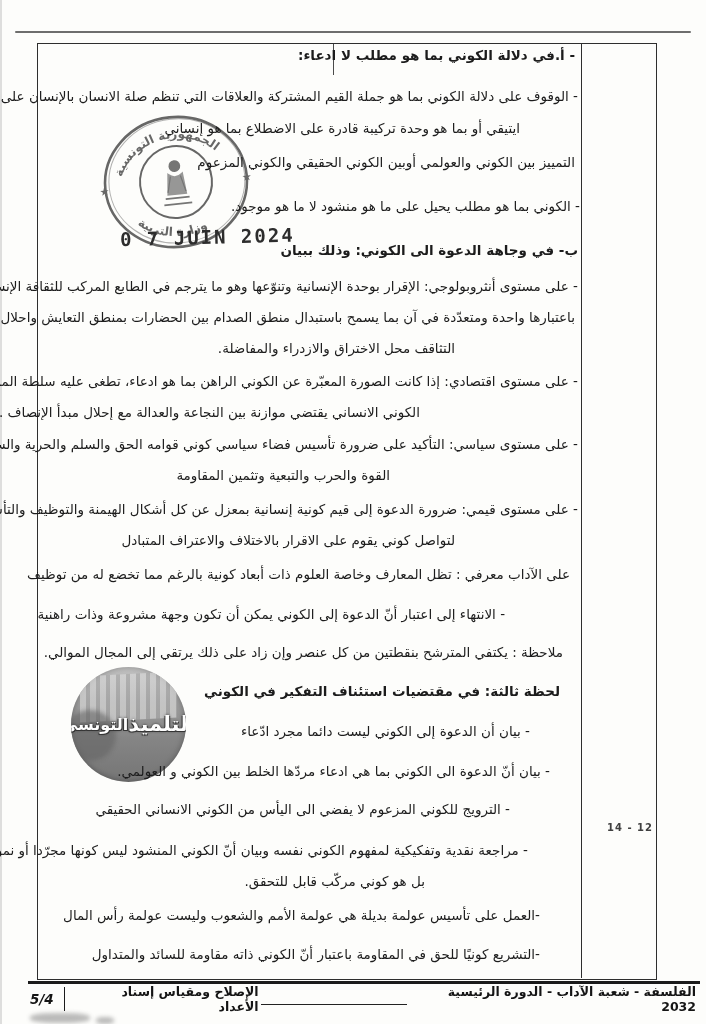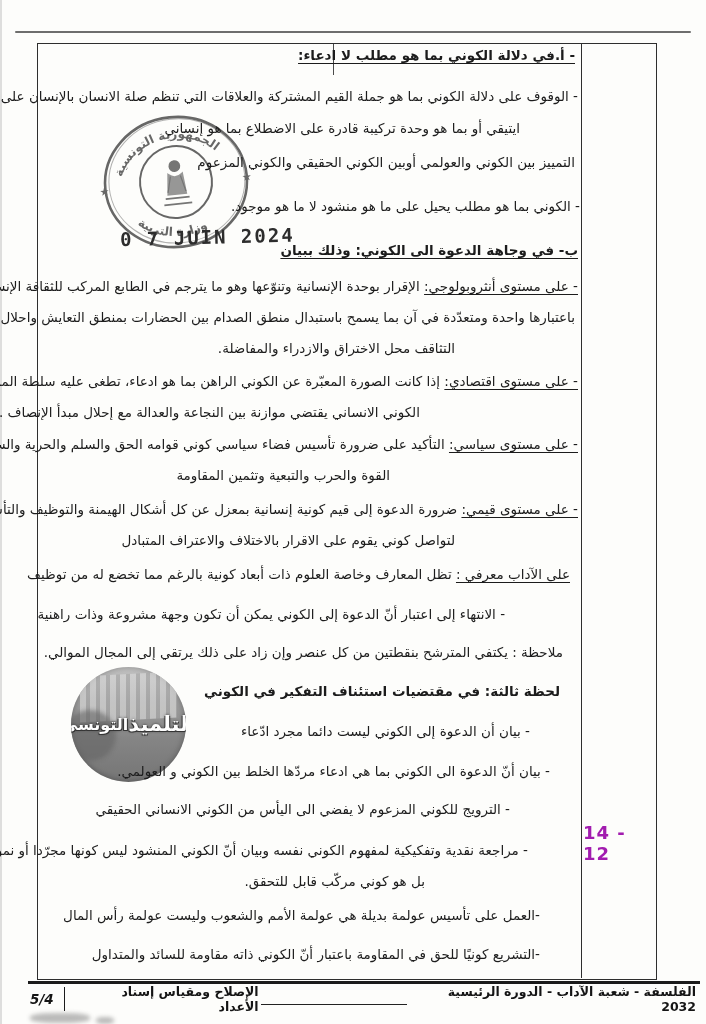--- a/index.html
+++ b/index.html
@@ -17,26 +17,26 @@
   
   .frame{left:37px;top:43px;width:618px;height:935px;border:1.6px solid #2e2e2e;background:transparent;}
   .v-divider{left:581px;top:43px;width:0;height:935px;border-left:1.4px solid #2e2e2e;}
   .heading-cell-line{left:333px;top:44px;width:0;height:31px;border-left:1.3px solid #4a4a4a;}
   
   .ln{
     position:absolute;direction:rtl;white-space:nowrap;
     font-size:13.5px;line-height:20px;color:#1c1c1c;
     letter-spacing:0;
   }
-  .ln .u{text-decoration:underline;text-underline-offset:3px;text-align:right;}
+  .ln .u{text-underline-offset:3px;text-align:right;}
   .hd{font-weight:bold;}
   
   .grade{
-    left:583px;top:822px;width:70px;text-align:left;direction:ltr;
-    font-size:18px;font-weight:600;color:#a21caf;letter-spacing:1px;
+    left:583px;top:822px;width:70px;text-align:right;direction:ltr;
+    font-size:10px;font-weight:600;color:#404040;letter-spacing:1px;
   }
   
   .stamp-wrap{left:92px;top:106px;width:168px;height:152px;transform:rotate(-6deg);opacity:.85;}
   .date-stamp{
     left:120px;top:226px;width:170px;text-align:center;
     font-family:"DejaVu Sans Mono",monospace;font-weight:bold;
     font-size:19px;letter-spacing:2px;color:#2d2d2d;transform:rotate(-1.5deg);
     white-space:nowrap;
   }
   

